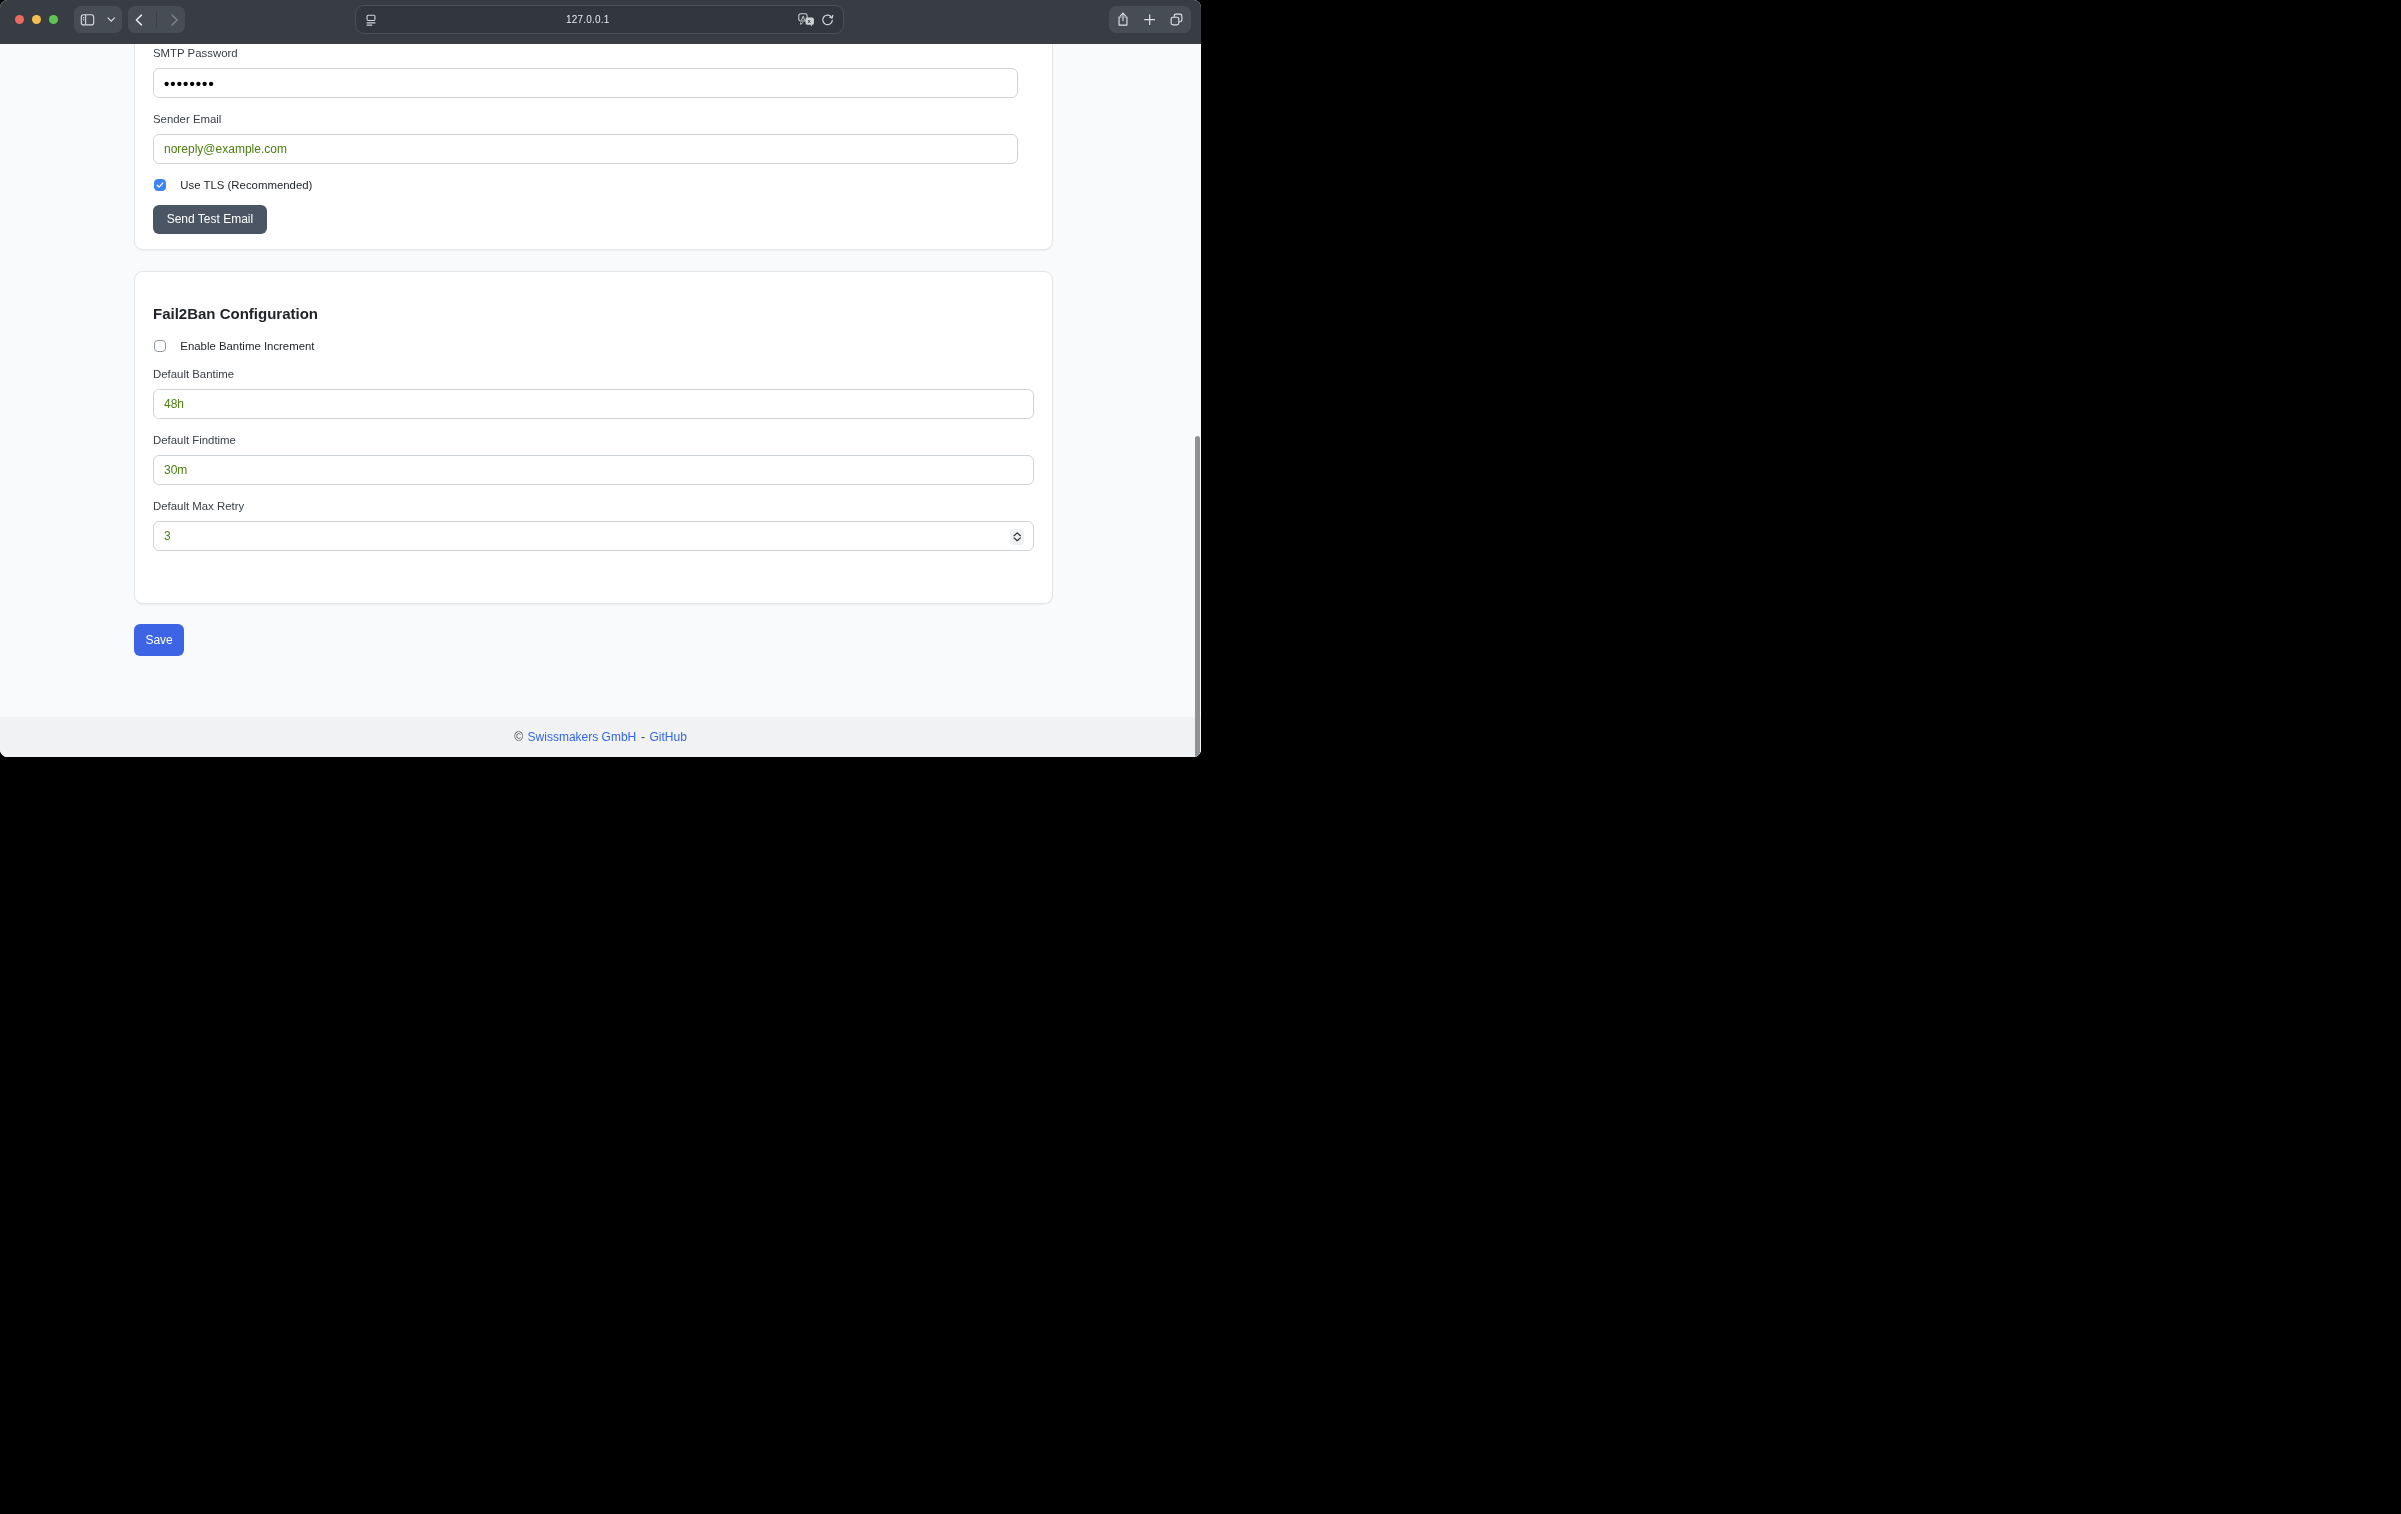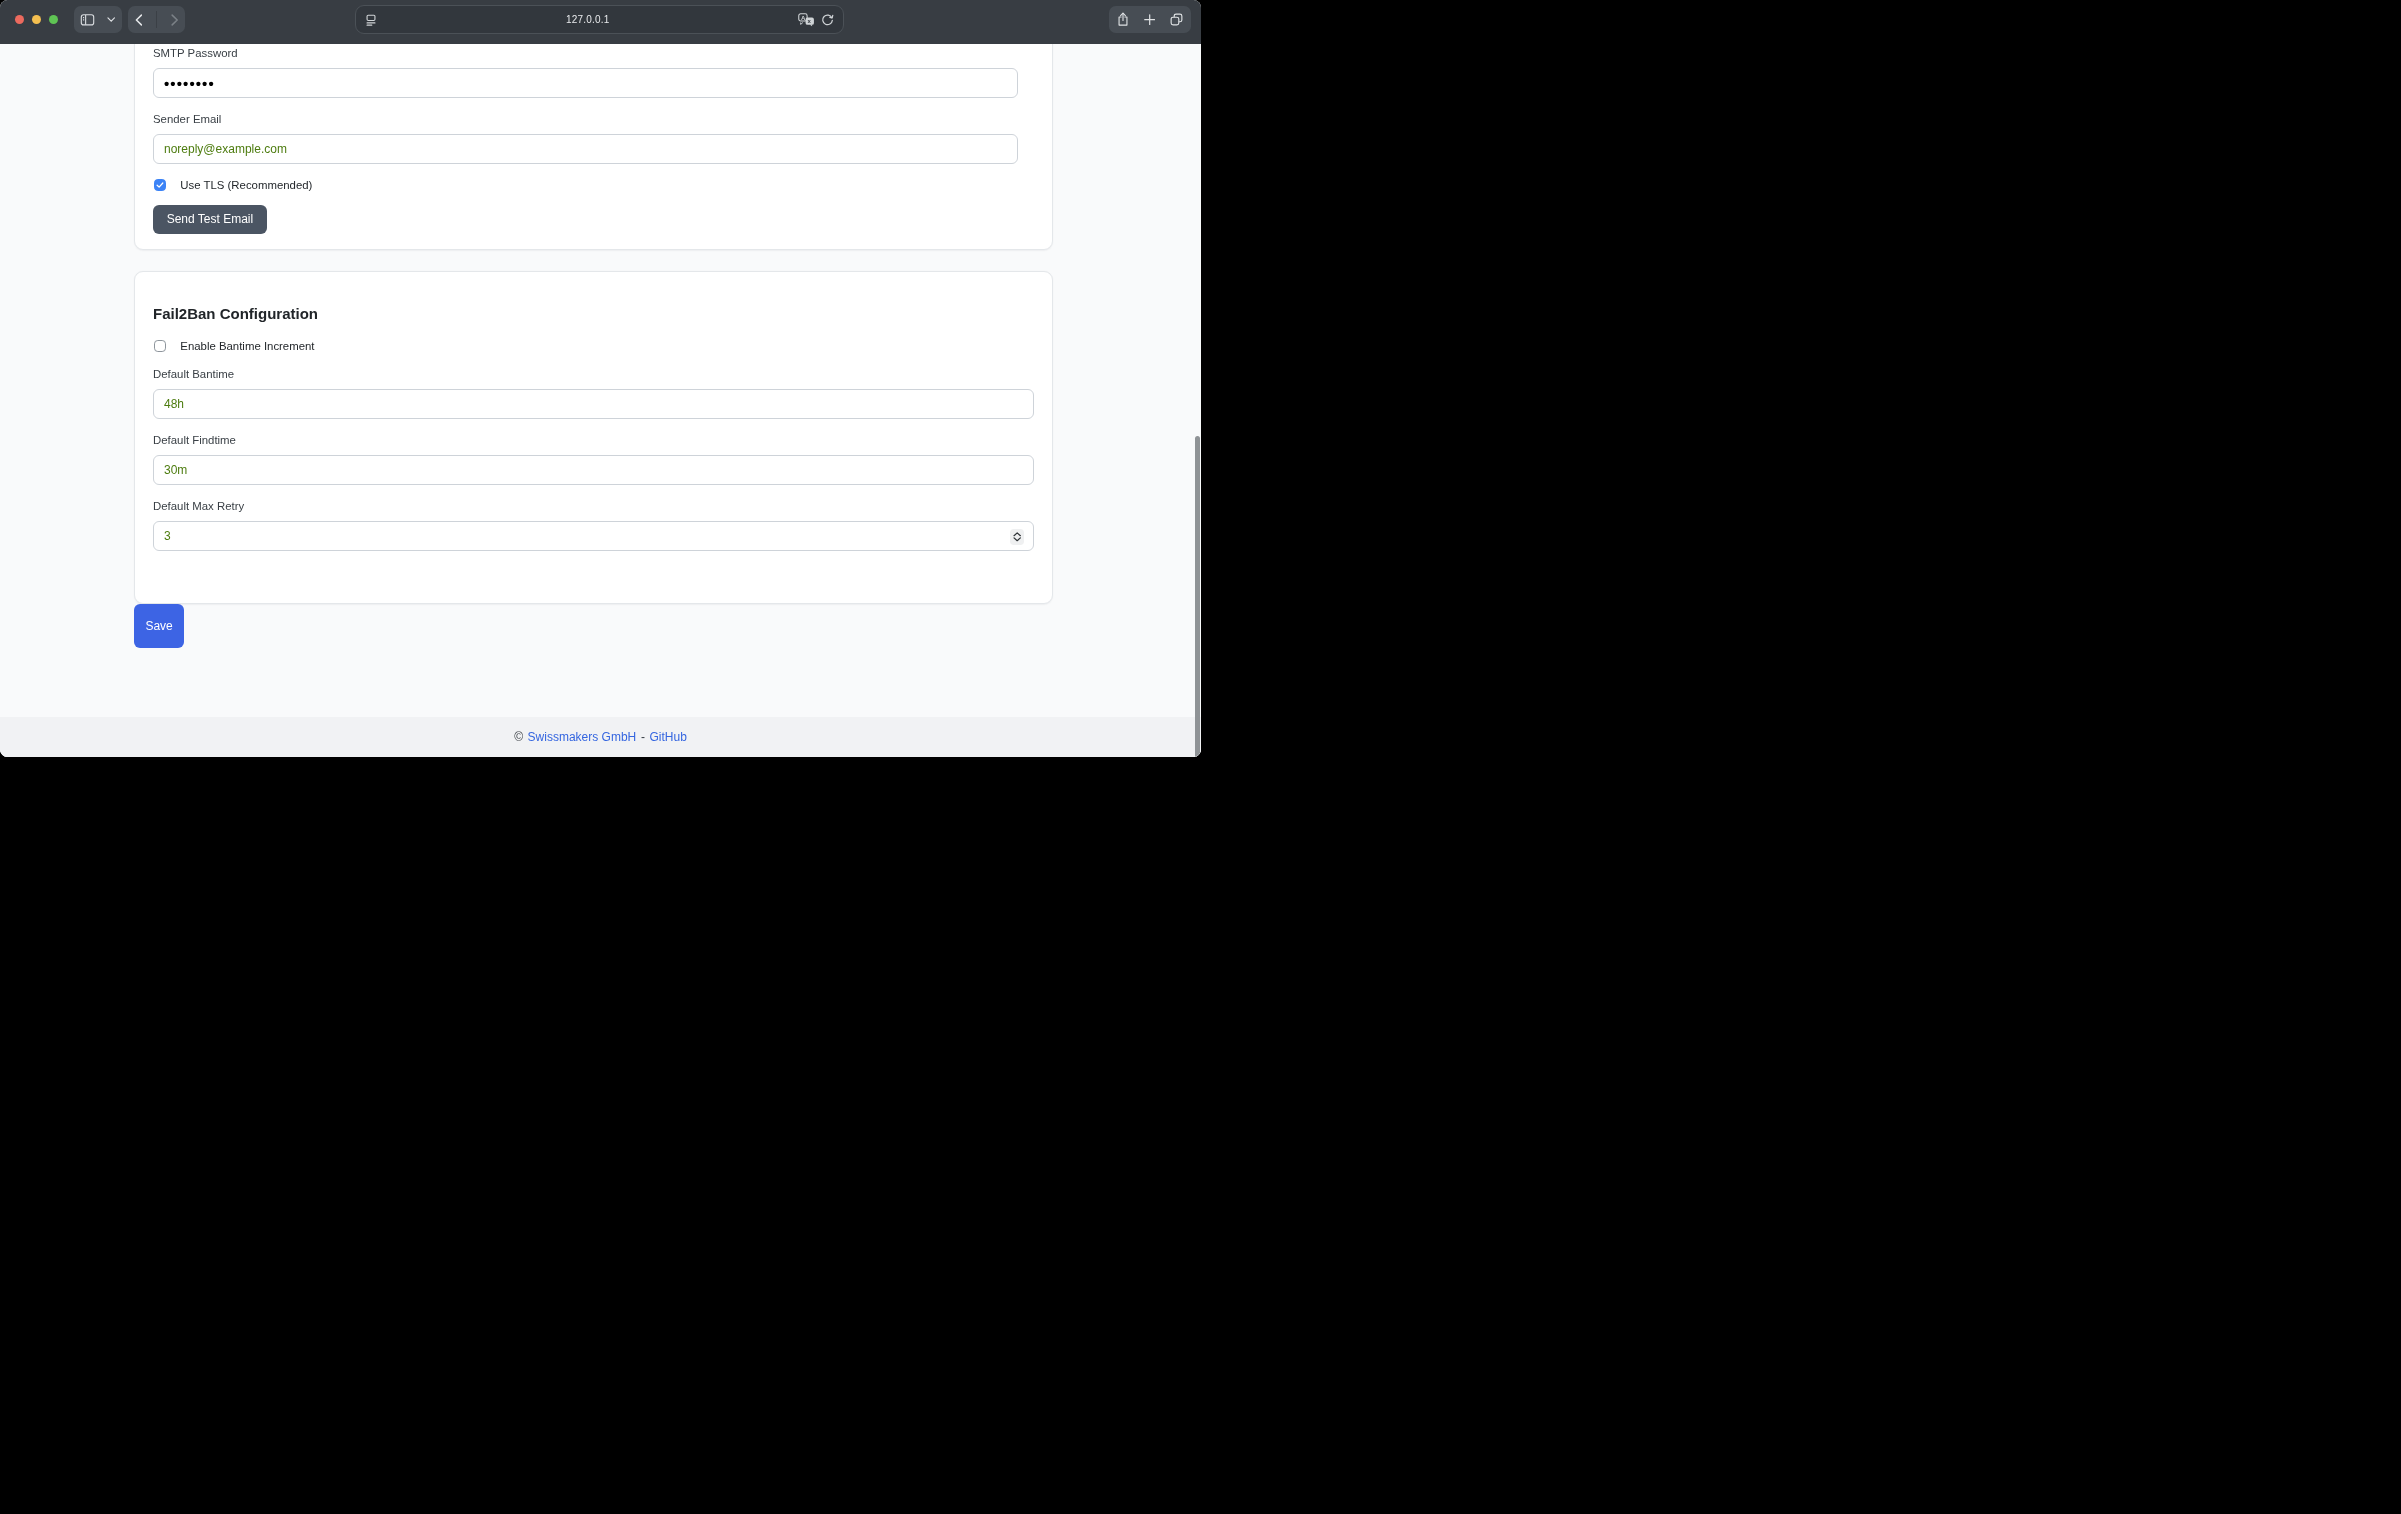--- a/index.html
+++ b/index.html
@@ -34,21 +34,21 @@
   .tinput { width:100%; height:30px; border:0.8px solid #ced3d9; border-radius:6px; padding:0 10px; font-size:12px; color:#4d7c0f; background:#fff; font-family:inherit; outline:none; }
   .pw { font-size:15px; font-weight:bold; letter-spacing:1.1px; color:#000; }
   .check-row { display:flex; align-items:center; margin-bottom:13.7px;text-align:center; }
   .checkbox { width:12px; height:12px; border-radius:3.8px; border:1.5px solid #8e959c; background:#fff; margin-left:0.8px; flex:0 0 auto; position:relative; }
   .checkbox.checked { background:#3c83f6; border-color:#3c83f6; }
   .checkbox svg { position:absolute; inset:0; display:none; }
   .checkbox.checked svg { display:block; }
   .check-label { font-size:11.4px; color:#23272b; margin-left:14.5px; }
   .btn { border:none; border-radius:6px; font-family:inherit; font-size:12px; cursor:pointer; }
   .btn-dark { background:#4b5563; color:#fff; height:29px; padding:0 13.7px; }
-  .btn-save { background:#3d64e4; color:#fff; height:44px; padding:0 11.4px; display:inline-block; }
+  .btn-save { background:#3d64e4; color:#fff; height:32px; padding:0 11.4px; margin-top:20px; display:inline-block; }
   .f2b-title { font-size:15px; font-weight:700; color:#212529; margin-bottom:18px; line-height:16.7px; }
   .card-f2b .check-row { margin-bottom:16px; }
   .num-wrap { position:relative; }
   .num-wrap input { -moz-appearance:textfield; appearance:textfield; }
   .num-wrap input::-webkit-outer-spin-button, .num-wrap input::-webkit-inner-spin-button { -webkit-appearance:none; }
   .stepper { position:absolute; right:10px; top:7.6px; width:13.7px; height:16px; background:#eff0f1; border-radius:3.8px; display:flex; flex-direction:column; align-items:center; justify-content:center; gap:0.8px; cursor:default; }
   .ta-wrap { position:relative; margin-bottom:0; }
   .ta { width:100%; height:47px; border:0.8px solid #ced3d9; border-radius:6px; padding:6px 10px; font-size:12px; color:#15181b; font-family:inherit; resize:none; outline:none; display:block; }
   .grip { position:absolute; right:3px; bottom:3.8px; }
 

